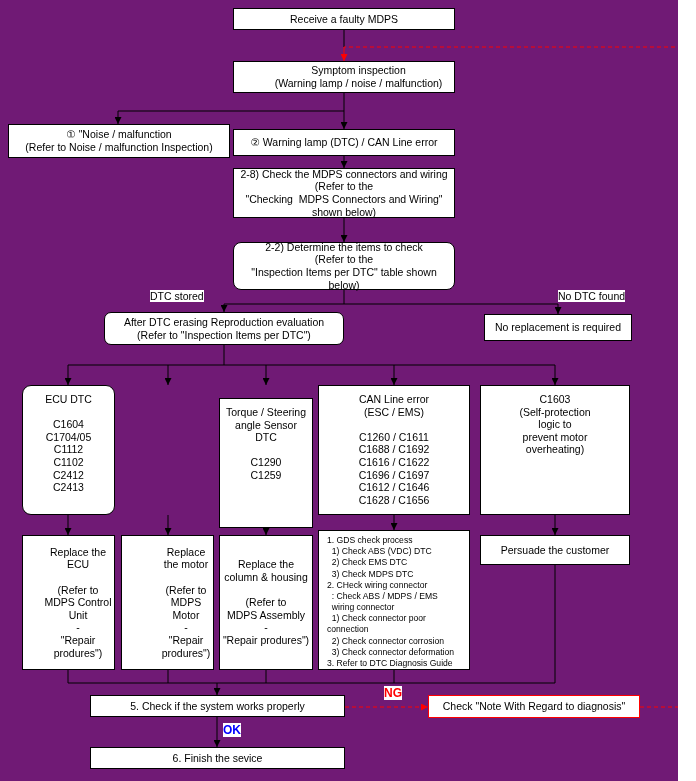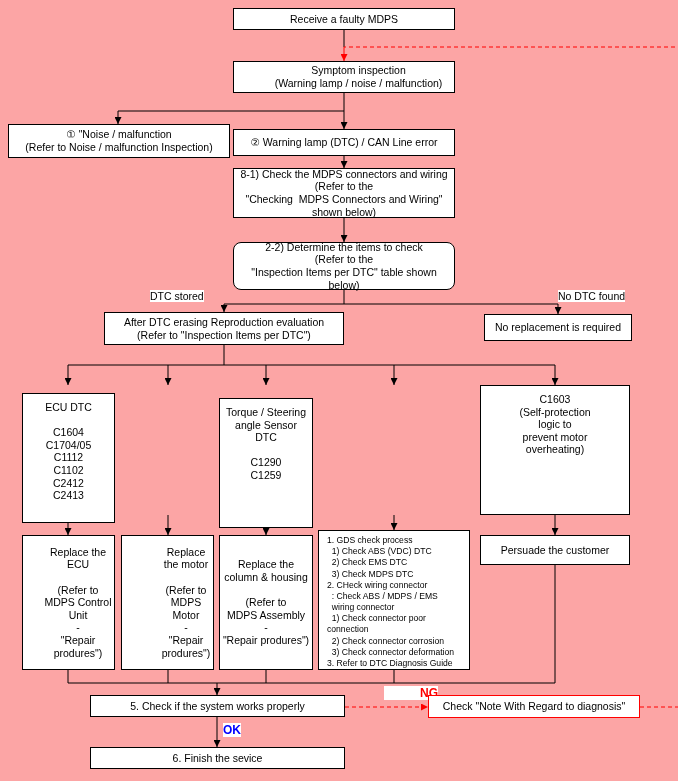--- a/index.html
+++ b/index.html
@@ -1,37 +1,37 @@
 <!DOCTYPE html>
 <html><head>
 <meta charset="utf-8">
 <style>
   * { margin:0; padding:0; box-sizing:border-box; }
   html,body { background:#ffffff; }
   body { font-family:"Liberation Sans", sans-serif; color:#000; }
   .canvas {
     position:relative; width:678px; height:781px;
-    background:#fca5a5; overflow:hidden;
+    background:#701a75; overflow:hidden;
   }
   svg.wires { position:absolute; left:0; top:0; width:696px; height:781px; pointer-events:none; }
   .box {
     position:absolute; border:1px solid #000; background:#fff;
     display:flex; align-items:center; justify-content:center;
     text-align:center; font-size:10.5px; line-height:1.2;
     white-space:pre-wrap; padding:1px 2px;
   }
   .box.top { align-items:flex-start; padding-top:7px; }
   .box.small { font-size:8.6px; line-height:1.3; }
   .box.leftalign {
     text-align:left; align-items:flex-start; justify-content:flex-start;
     padding:4px 8px;
   }
   .box.rednote { border:1px solid #ff0000; }
   .label { position:absolute; font-size:10.5px; white-space:nowrap; background:#fff; }
-  .label.ng { color:#ff0000; font-weight:bold; font-size:12px;padding-left:36px; }
+  .label.ng { color:#ff0000; font-weight:bold; font-size:12px; }
   .label.ok { color:#0000ff; font-weight:bold; font-size:12px; }
 </style>
 </head>
 <body>
 
 <div class="canvas">
 
   <svg class="wires" viewBox="0 0 696 781">
     <defs>
       <marker id="ah" viewBox="0 0 10 10" refX="10" refY="5" markerWidth="7" markerHeight="7" orient="auto">
@@ -79,49 +79,58 @@
     <line x1="345" y1="707" x2="428" y2="707" stroke="#ff0000" stroke-width="1" stroke-dasharray="4 3" marker-end="url(#ahr)"></line>
     <polyline points="640,707 688,707 688,47 344,47" fill="none" stroke="#ff0000" stroke-width="1" stroke-dasharray="4 3"></polyline>
   </svg>
 
   <div class="box" style="left:233px; top:8px;  width:222px; height:22px;">Receive a faulty MDPS</div>
   <div class="box" style="left:233px; top:61px; width:222px; height:32px;padding-left:31px;">Symptom inspection
 (Warning lamp / noise / malfunction)</div>
   <div class="box" style="left:8px;   top:124px; width:222px; height:34px;">① "Noise / malfunction
 (Refer to Noise / malfunction Inspection)</div>
   <div class="box" style="left:233px; top:129px; width:222px; height:27px;">② Warning lamp (DTC) / CAN Line error</div>
-  <div class="box" style="left:233px; top:168px; width:222px; height:50px;">8-1) Check the MDPS connectors and wiring
+  <div class="box" style="left:233px; top:168px; width:222px; height:50px;">2-8) Check the MDPS connectors and wiring
 (Refer to the
 "Checking  MDPS Connectors and Wiring"
 shown below)</div>
   <div class="box" style="left:233px; top:242px; width:222px; height:48px;border-radius:8px;">2-2) Determine the items to check
 (Refer to the
 "Inspection Items per DTC" table shown below)</div>
 
   <div class="label" style="left:150px; top:290px;">DTC stored</div>
   <div class="label" style="left:558px; top:290px;">No DTC found</div>
 
-  <div class="box" style="left:104px; top:312px; width:240px; height:33px;">After DTC erasing Reproduction evaluation
+  <div class="box" style="left:104px; top:312px; width:240px; height:33px;border-radius:7px;">After DTC erasing Reproduction evaluation
 (Refer to "Inspection Items per DTC")</div>
   <div class="box" style="left:484px; top:314px; width:148px; height:27px;">No replacement is required</div>
 
-  <div class="box top" style="left:22px;  top:393px; width:93px;  height:130px;">ECU DTC
+  <div class="box top" style="left:22px;  top:385px; width:93px;  height:130px;border-radius:9px;">ECU DTC
 
 C1604
 C1704/05
 C1112
 C1102
 C2412
 C2413</div>
   <div class="box top" style="left:219px; top:398px; width:94px;  height:130px;">Torque / Steering
 angle Sensor
 DTC
 
 C1290
 C1259</div>
+  <div class="box top" style="left:318px; top:385px; width:152px; height:130px;">CAN Line error
+(ESC / EMS)
+
+C1260 / C1611
+C1688 / C1692
+C1616 / C1622
+C1696 / C1697
+C1612 / C1646
+C1628 / C1656</div>
   <div class="box top" style="left:480px; top:385px; width:150px; height:130px;">C1603
 (Self-protection
 logic to
 prevent motor
 overheating)</div>
 
   <div class="box" style="left:22px;  top:535px; width:93px;  height:135px;padding-left:21px;">Replace the ECU
 
 (Refer to
 MDPS Control Unit

